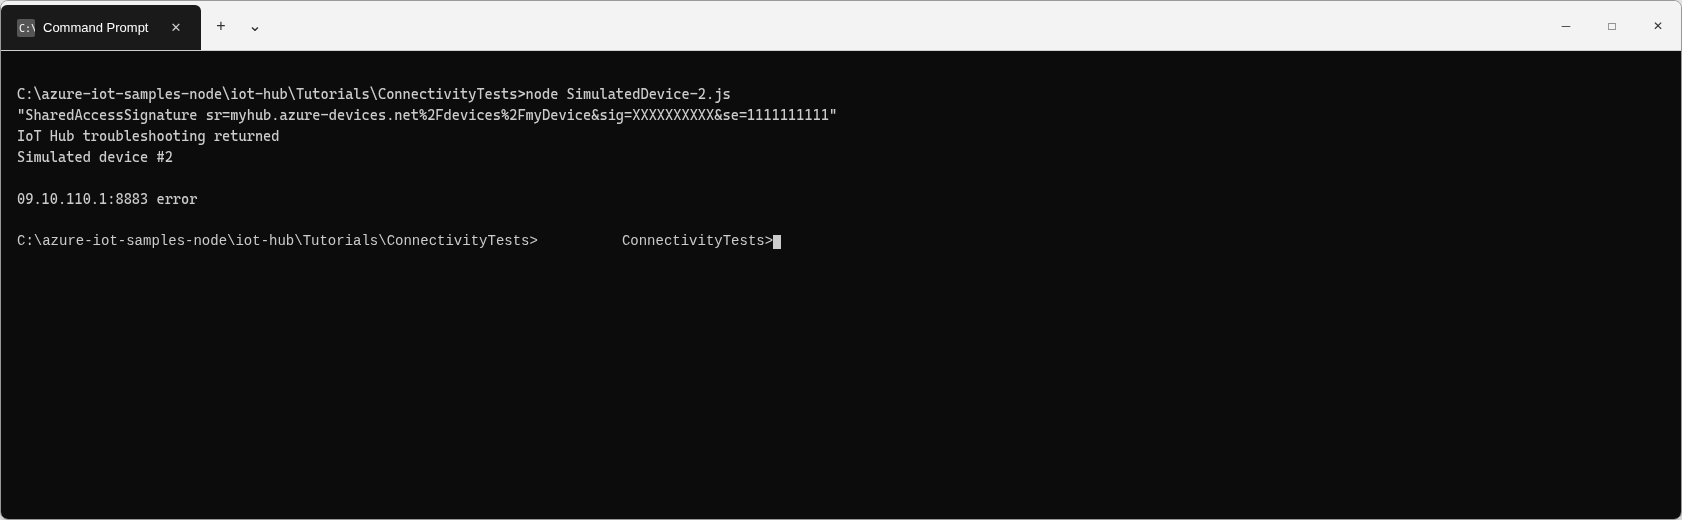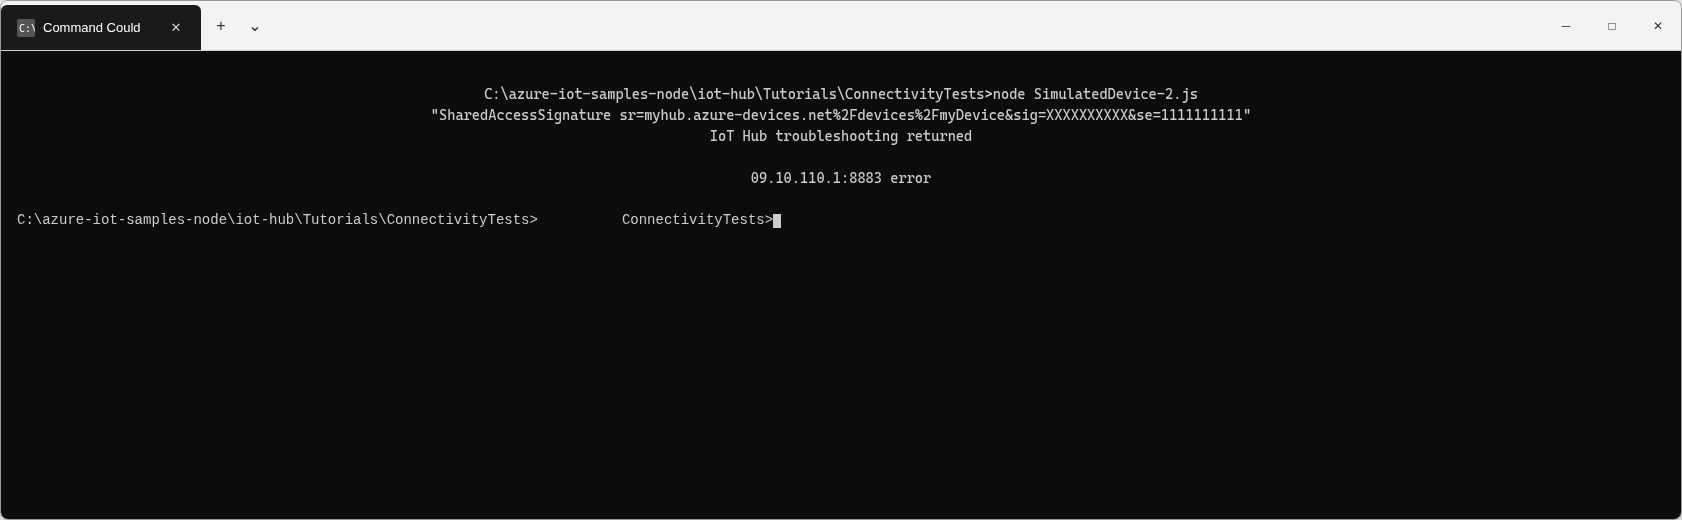--- a/index.html
+++ b/index.html
@@ -122,21 +122,20 @@
       font-family: 'Cascadia Code', 'Consolas', 'Courier New', monospace;
       font-size: 14px;
       color: #cccccc;
       line-height: 1.5;
       overflow: hidden;
     }
 
     .terminal-line {
       white-space: pre;
       display: block;
-      text-align: center;
     }
 
     .terminal-line.empty {
       height: 1.5em;
     }
 
     .cursor-line {
       white-space: pre;
       display: block;
       font-family: Liberation Mono, monospace;
@@ -162,38 +161,39 @@
 
   <div class="titlebar">
     <div class="tab-area">
       <div class="tab-active">
         <span class="tab-icon">
           <svg width="18" height="18" viewBox="0 0 18 18">
             <rect width="18" height="18" rx="2" fill="#555"></rect>
             <text x="2" y="13" font-size="10" fill="white" font-family="monospace">C:\</text>
           </svg>
         </span>
-        <span class="tab-label">Command Could</span>
+        <span class="tab-label">Command Prompt</span>
         <span class="tab-close">✕</span>
       </div>
       <div class="tab-controls">
         <div class="tab-new-btn">+</div>
         <div class="tab-dropdown-btn">⌄</div>
       </div>
     </div>
     <div class="window-controls">
       <div class="win-btn">─</div>
       <div class="win-btn">□</div>
       <div class="win-btn close">✕</div>
     </div>
   </div>
 
   <div class="terminal-body">
     <span class="terminal-line empty"></span>
     <span class="terminal-line">C:\azure-iot-samples-node\iot-hub\Tutorials\ConnectivityTests&gt;node SimulatedDevice-2.js</span>
     <span class="terminal-line">"SharedAccessSignature sr=myhub.azure-devices.net%2Fdevices%2FmyDevice&amp;sig=XXXXXXXXXX&amp;se=1111111111"</span>
     <span class="terminal-line">IoT Hub troubleshooting returned</span>
+    <span class="terminal-line">Simulated device #2</span>
     <span class="terminal-line empty"></span>
     <span class="terminal-line">09.10.110.1:8883 error</span>
     <span class="terminal-line empty"></span>
     <span class="cursor-line">C:\azure-iot-samples-node\iot-hub\Tutorials\ConnectivityTests&gt;          ConnectivityTests&gt;<span class="cursor"></span></span>
   </div>
 </div>
 
 </body></html>

